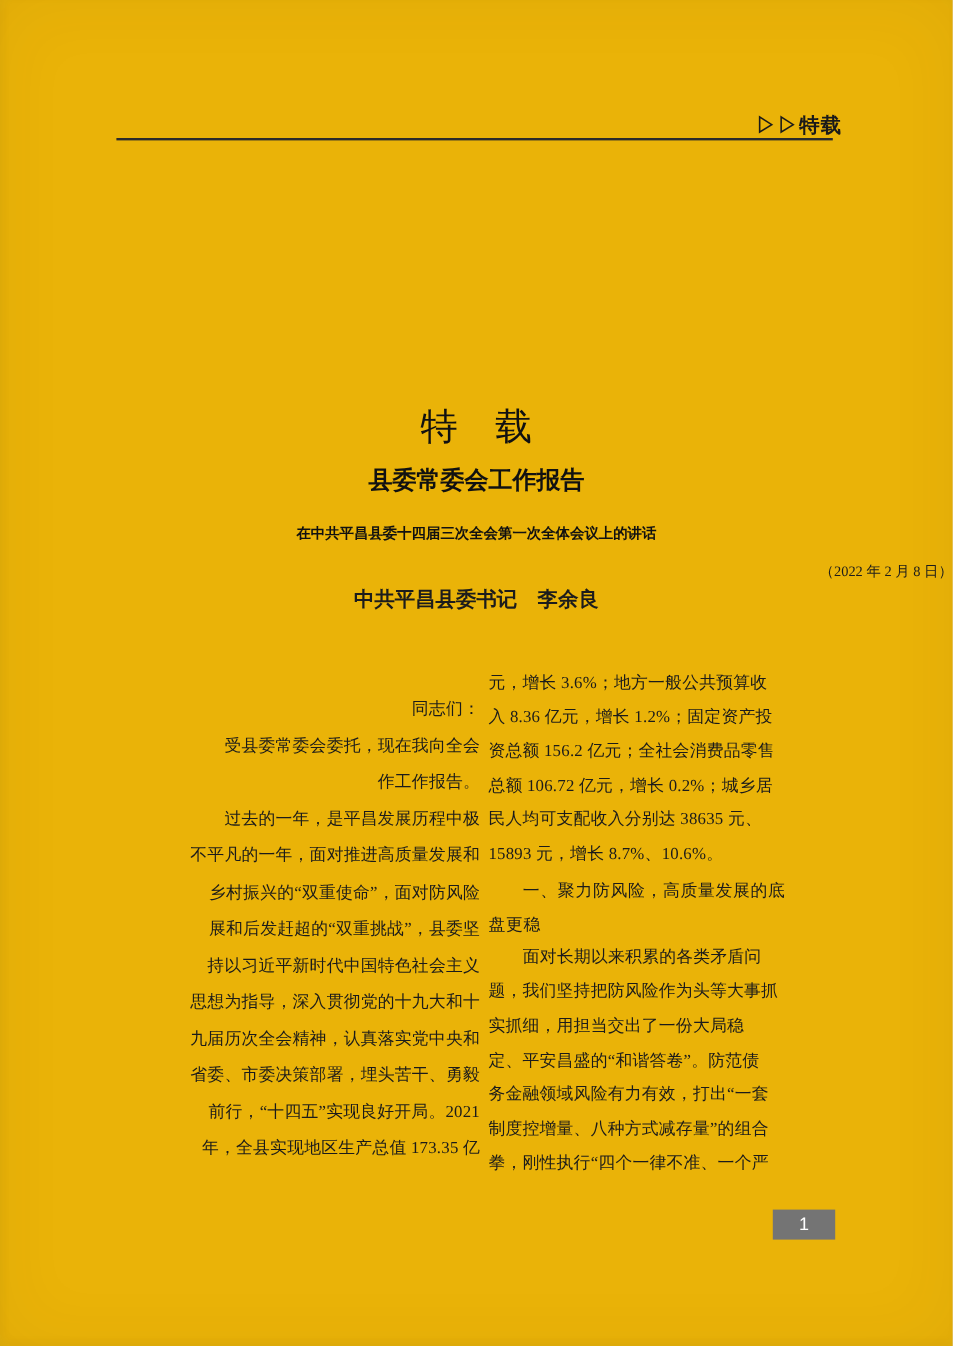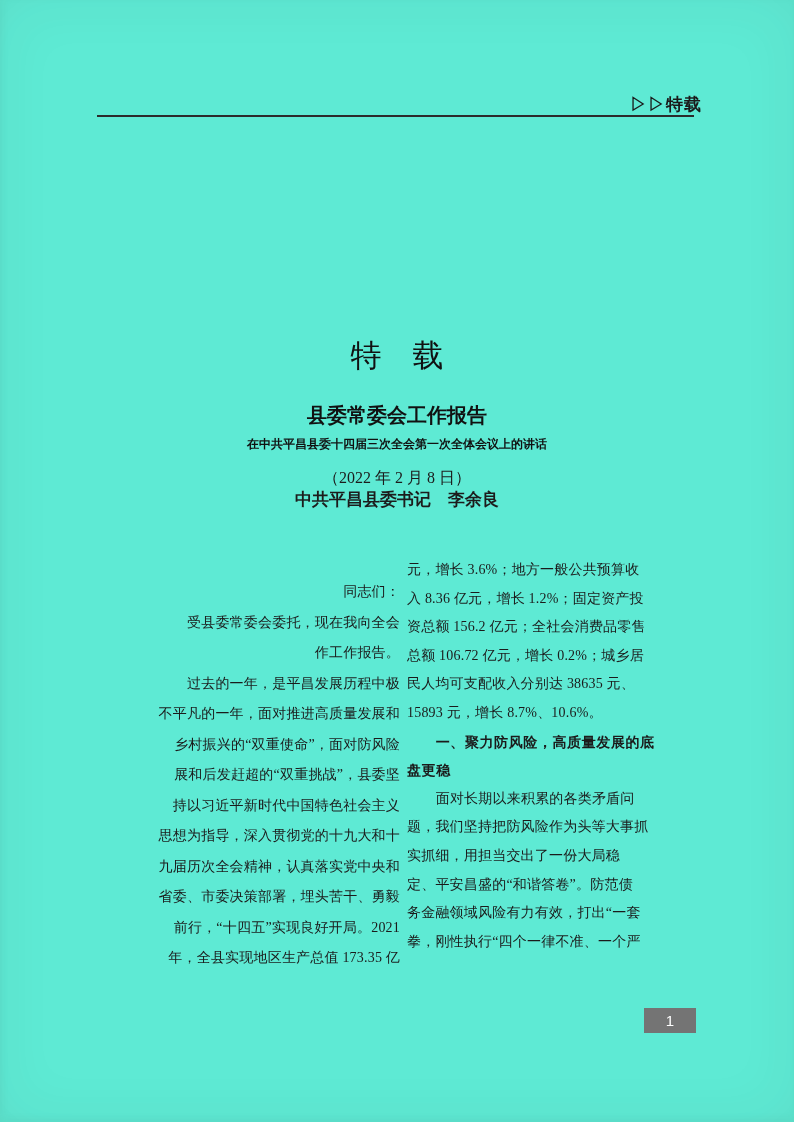--- a/index.html
+++ b/index.html
@@ -5,21 +5,21 @@
   html, body {
     margin: 0;
     padding: 0;
     background: #e8e6e2;
   }
   .page {
     position: relative;
     width: 794px;
     height: 1122px;
     margin: 0 auto;
-    background: #5eead4;
+    background: #eab308;
     box-shadow: inset 0 0 60px rgba(60,55,50,0.06), inset 2px -3px 8px rgba(60,55,50,0.05);
     font-family: "Liberation Serif", serif;
     color: #1c1c1c;
     overflow: hidden;
   }
   .header-label {
     position: absolute;
     left: 560px;
     top: 93px;
     width: 142px;
@@ -45,21 +45,21 @@
     width: 100%;
     text-align: center;
     font-family: "Liberation Sans", sans-serif;
     font-weight: normal;
     font-size: 31px;
     color: #111;
   }
   .subtitle-1 {
     position: absolute;
     left: 0;
-    top: 402px;
+    top: 387px;
     width: 100%;
     text-align: center;
     font-family: "Liberation Sans", sans-serif;
     font-weight: bold;
     font-size: 20px;
     color: #111;
   }
   .subtitle-2 {
     position: absolute;
     left: 0;
@@ -69,22 +69,22 @@
     font-family: "Liberation Sans", sans-serif;
     font-weight: bold;
     font-size: 12px;
     color: #111;
   }
   .doc-date {
     position: absolute;
     left: 0;
     top: 468px;
     width: 100%;
-    text-align: center;
-    font-size: 16px;
+    text-align: right;
+    font-size: 12px;
     color: #1c1c1c;
     font-family: Liberation Serif, serif;
   }
   .doc-author {
     position: absolute;
     left: 0;
     top: 488px;
     width: 100%;
     text-align: center;
     font-size: 17px;
@@ -107,21 +107,21 @@
     top: 556px;
   }
   .col-right .bodyline { line-height: 28.6px; height: 28.6px; }
   .bodyline {
     white-space: nowrap;
     letter-spacing: 0.2px;
   }
   .indent { text-indent: 2.05em; font-family: Liberation Serif, serif; }
   .bold {
     font-family: "Liberation Sans", sans-serif;
-    font-weight: bold;
+    font-weight: normal;
     letter-spacing: 0.6px;
   }
   .page-number {
     position: absolute;
     left: 644px;
     top: 1008px;
     width: 52px;
     height: 25px;
     background: #747474;
     color: #ffffff;
@@ -172,18 +172,19 @@
       <div class="bodyline">总额 106.72 亿元，增长 0.2%；城乡居</div>
       <div class="bodyline">民人均可支配收入分别达 38635 元、</div>
       <div class="bodyline">15893 元，增长 8.7%、10.6%。</div>
       <div class="bodyline indent bold">一、聚力防风险，高质量发展的底</div>
       <div class="bodyline bold">盘更稳</div>
       <div class="bodyline indent">面对长期以来积累的各类矛盾问</div>
       <div class="bodyline">题，我们坚持把防风险作为头等大事抓</div>
       <div class="bodyline">实抓细，用担当交出了一份大局稳</div>
       <div class="bodyline">定、平安昌盛的“和谐答卷”。防范债</div>
       <div class="bodyline">务金融领域风险有力有效，打出“一套</div>
+      <div class="bodyline">制度控增量、八种方式减存量”的组合</div>
       <div class="bodyline">拳，刚性执行“四个一律不准、一个严</div>
     </div>
 
   <div class="page-number">1</div>
 
 </div>
 
 </body></html>

